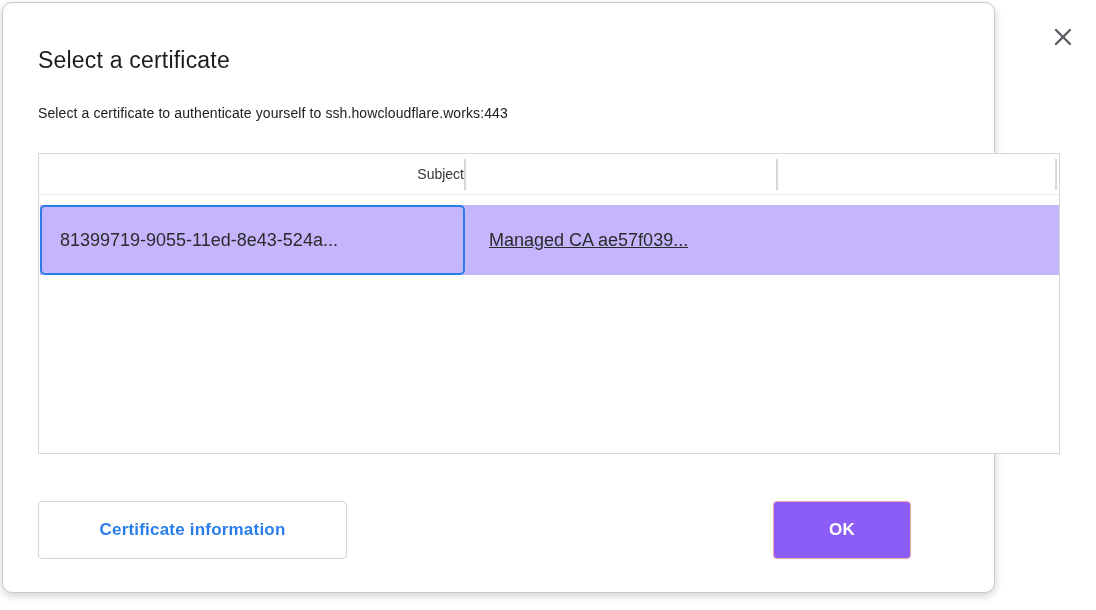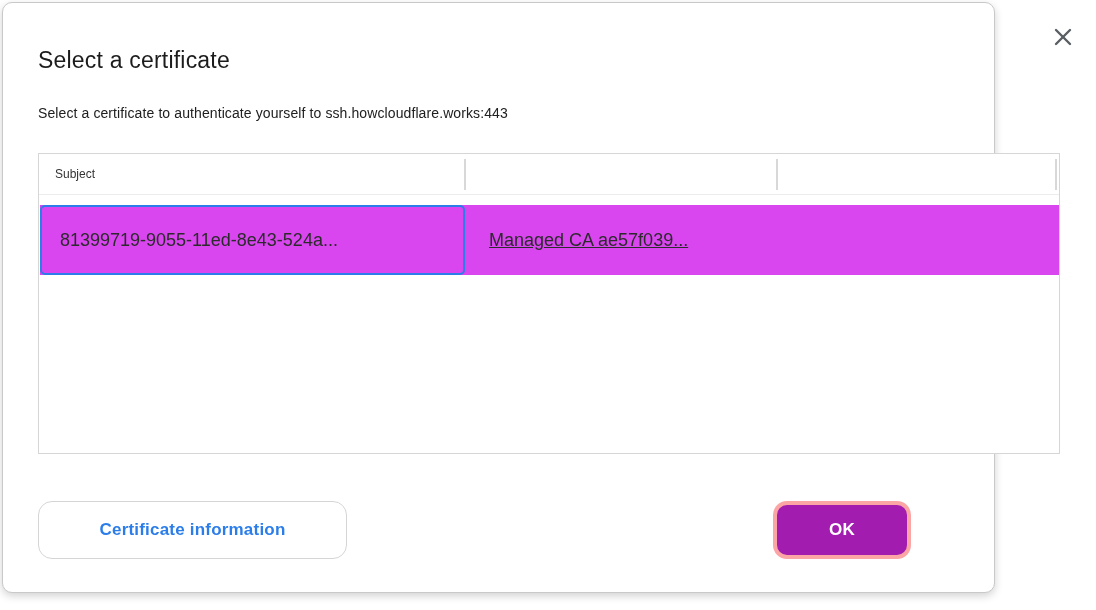--- a/index.html
+++ b/index.html
@@ -56,45 +56,46 @@
     background: #ffffff;
   }
   .table-header {
     position: relative;
     display: flex;
     height: 41px;
     border-bottom: 1px solid #ececec;
     box-sizing: border-box;
   }
   .header-cell {
-    font-size: 12px;
+    font-size: 14px;
     color: #333333;
     line-height: 40px;
     box-sizing: border-box;
     padding-left: 16px;
     overflow: hidden;
     white-space: nowrap;
+    text-align: right;
   }
   .hc-subject { width: 425px; }
   .hc-issuer  { width: 312px; }
   .hc-serial  { width: 241px; }
   .header-sep {
     position: absolute;
     top: 5px;
     width: 2px; height: 31px;
     background: #d8d8d8;
   }
   .sep-1 { left: 425px; }
   .sep-2 { left: 737px; }
   .sep-3 { left: 1016px; }
   .table-row {
     position: absolute;
     left: 1px; top: 51px;
     width: 1019px; height: 70px;
-    background: #d946ef;
+    background: #c4b5fd;
     display: flex;
     cursor: default;
   }
   .row-cell {
     font-size: 18px;
     color: #2b2b2b;
     line-height: 70px;
     box-sizing: border-box;
     overflow: hidden;
     white-space: nowrap;
@@ -108,36 +109,36 @@
     width: 425px; height: 70px;
     border: 2px solid #2b7de9;
     border-radius: 5px;
     box-sizing: border-box;
     pointer-events: none;
   }
   .btn {
     position: absolute;
     top: 498px;
     height: 58px;
-    border-radius: 14px;
+    border-radius: 4px;
     font-family: "Liberation Sans", sans-serif;
     font-size: 17px;
     font-weight: 700;
     letter-spacing: 0.2px;
     cursor: pointer;
     box-sizing: border-box;
   }
   .btn-secondary {
     background: #ffffff;
     border: 1px solid #d5d5d5;
     color: #2b7de9;
   }
   .btn-primary {
-    background: #a21caf;
-    border: 4px solid #fca5a5;
+    background: #8b5cf6;
+    border: 1px solid #fca5a5;
     color: #ffffff;
   }
   .btn-info   { left: 35px;  width: 309px; }
   .btn-ok     { left: 770px; width: 138px; }
   .btn-cancel { left: 921px; width: 137px; }
 </style>
 </head>
 <body>
 
 <div class="dialog">

